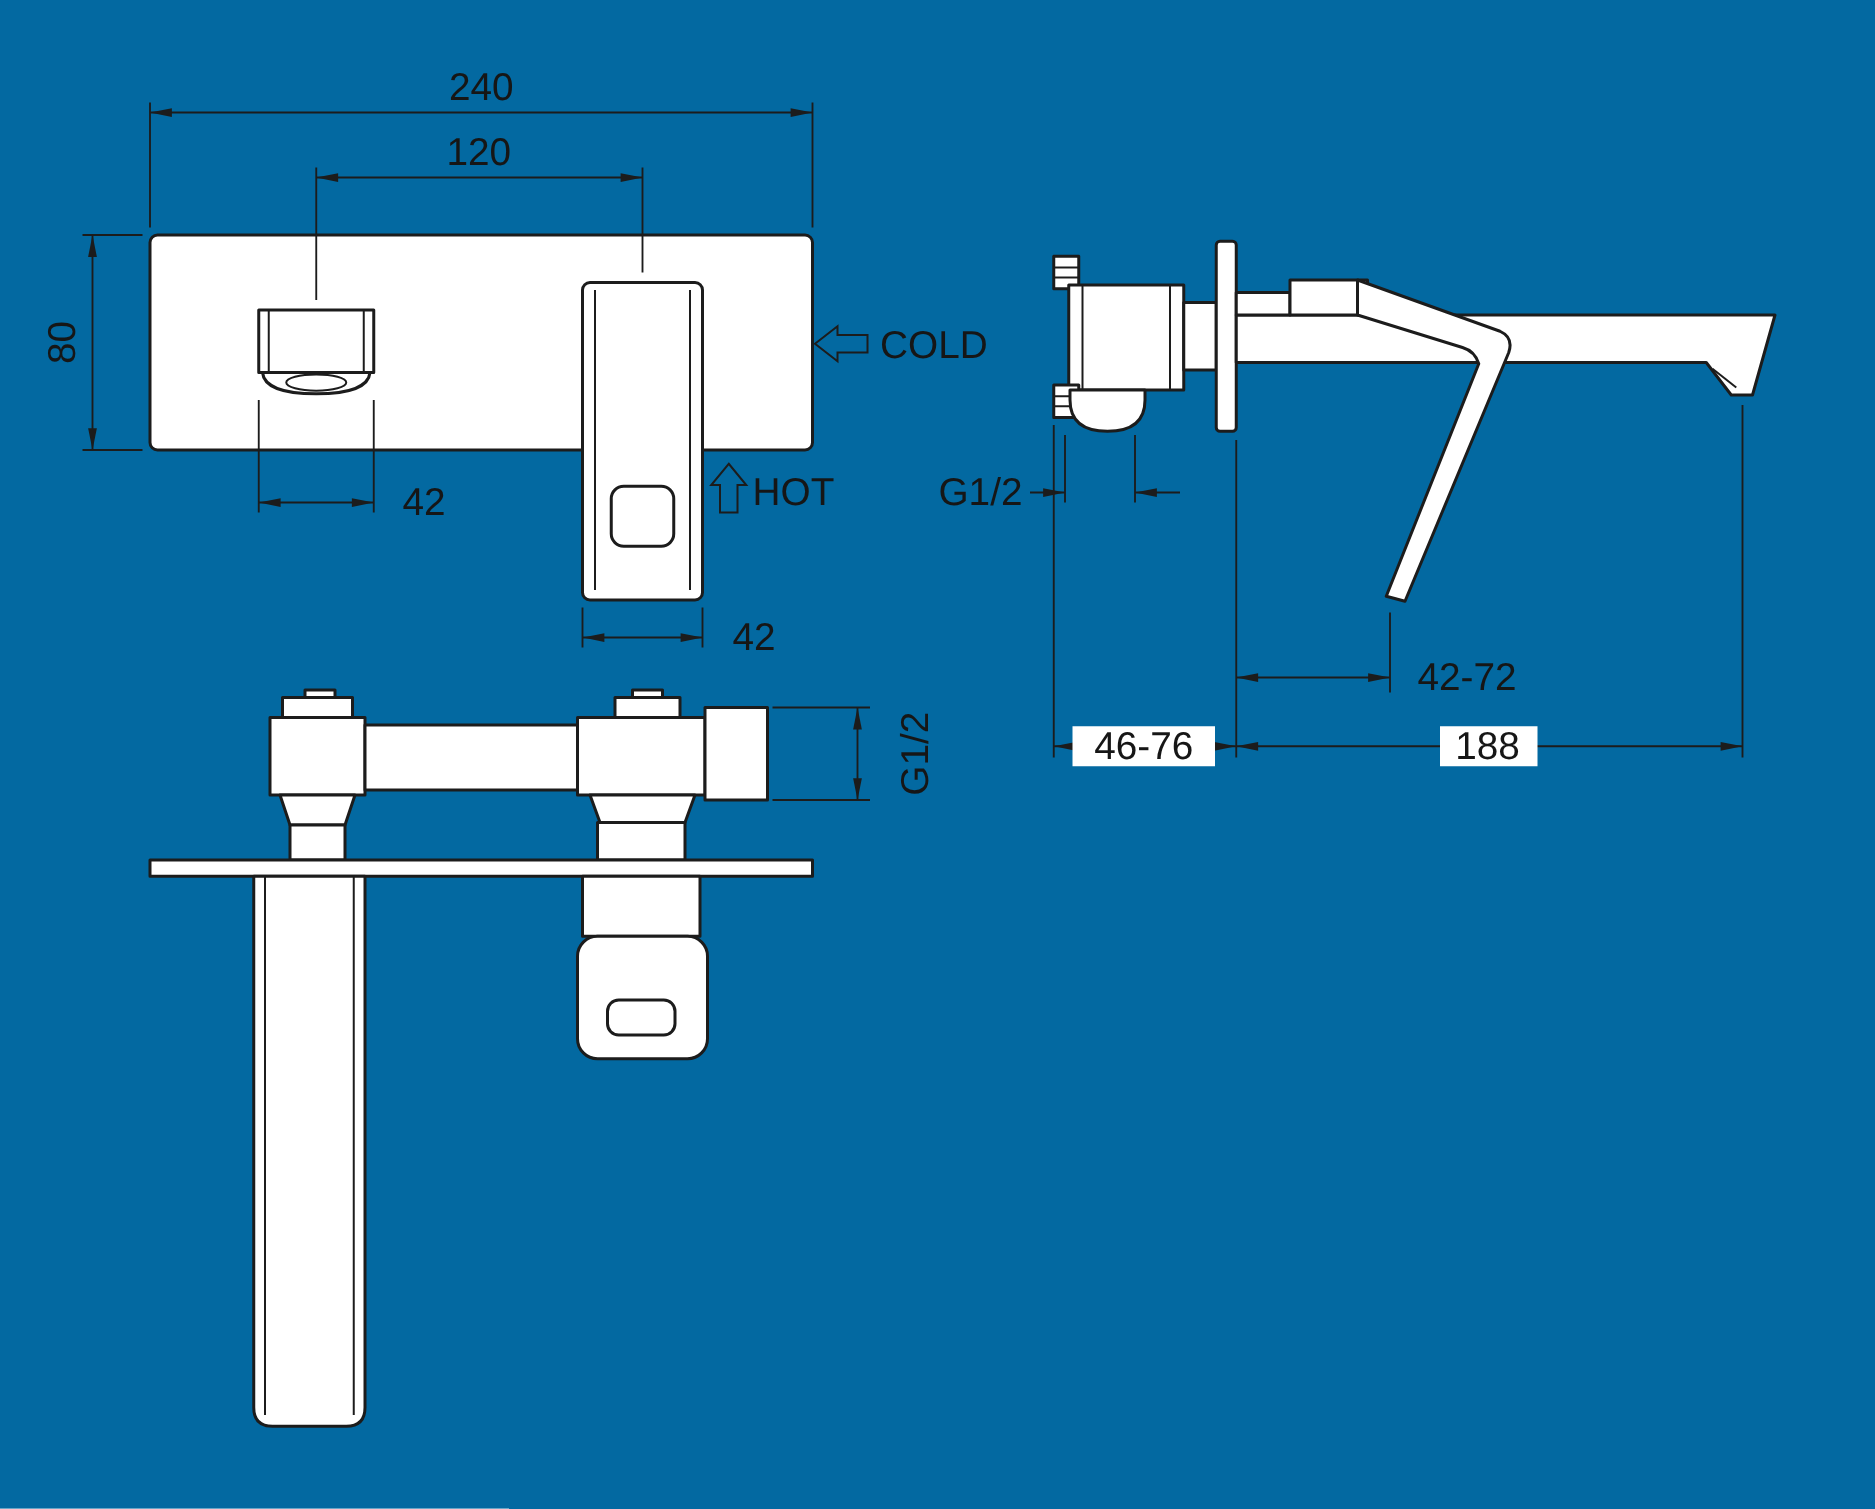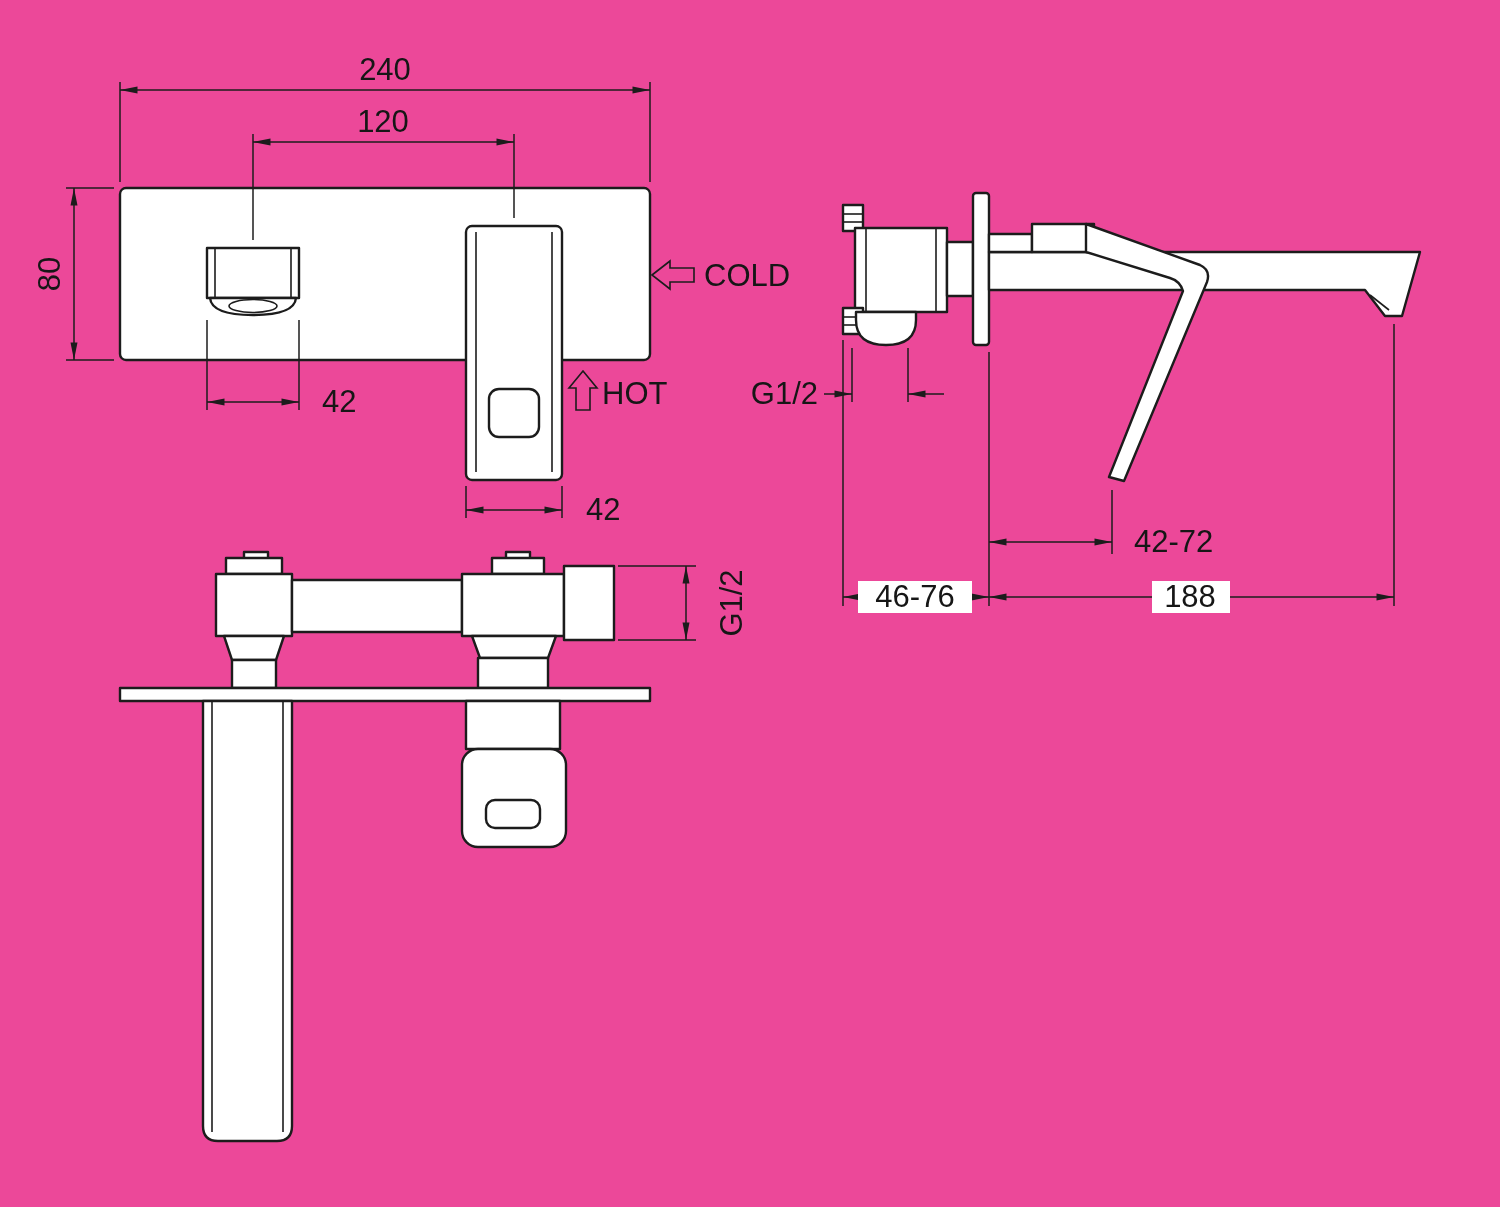--- a/index.html
+++ b/index.html
@@ -1,16 +1,16 @@
 <!DOCTYPE html>
 <html><head>
 <meta charset="utf-8">
 <style>
   html,body{margin:0;padding:0;background:#ffffff;}
-  .canvas{position:relative;width:1500px;height:1207px;background:#ec4899;overflow:hidden;
+  .canvas{position:relative;width:1500px;height:1207px;background:#0369a1;overflow:hidden;
           font-family:"Liberation Sans",sans-serif;}
   svg{display:block;}
   .obj{fill:#ffffff;stroke:#1c1c1c;stroke-width:2.4;stroke-linejoin:round;}
   .objthin{fill:none;stroke:#1c1c1c;stroke-width:1.6;}
   .dim{fill:none;stroke:#1c1c1c;stroke-width:1.5;}
   .dimline{fill:none;stroke:#1c1c1c;stroke-width:1.5;marker-start:url(#ah);marker-end:url(#ah);}
   .dimend{fill:none;stroke:#1c1c1c;stroke-width:1.5;marker-end:url(#ah);}
   .lbl{font-family:"Liberation Sans",sans-serif;font-size:31px;fill:#161616;}
   .mask{fill:#ffffff;stroke:none;}
 </style>

